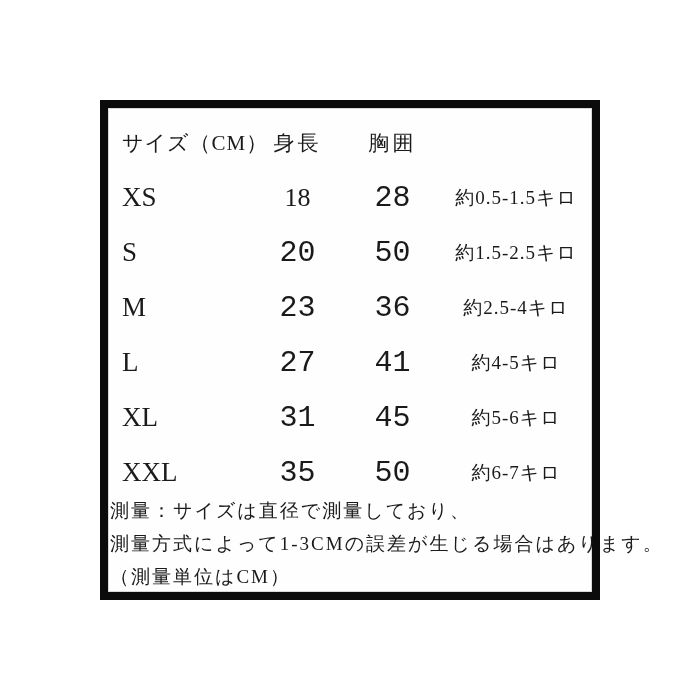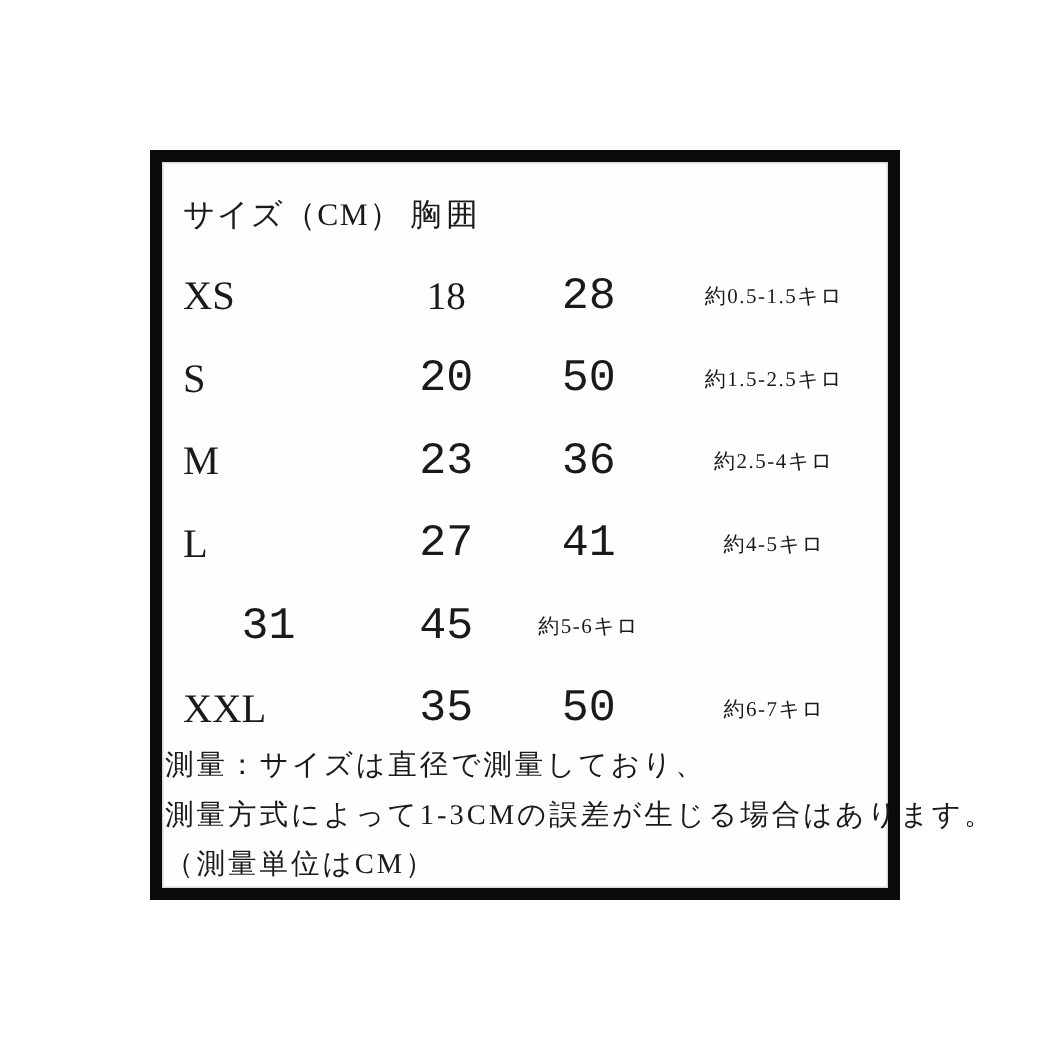--- a/index.html
+++ b/index.html
@@ -68,21 +68,21 @@
   }
   .num {
     font-size: 30px;
     font-family: Liberation Mono, monospace;
   }
   .num.serif-num {
     font-family: "Liberation Serif", "DejaVu Serif", serif;
     font-size: 26px;
   }
   .weight {
-    font-size: 14px;
+    font-size: 19px;
     letter-spacing: 1px;
   }
   .notes {
     position: absolute;
     left: 0;
     top: 382px;
     width: 484px;
     padding: 4px 0 0 2px;
     box-sizing: border-box;
   }
@@ -96,20 +96,21 @@
 </head>
 <body>
 
 <div class="canvas">
   <div class="frame">
 
     <div class="size-table">
 
       <div class="trow header">
         <div class="cell first jp">サイズ（CM）</div>
+        <div class="cell jp">身長</div>
         <div class="cell jp">胸囲</div>
       </div>
 
       <div class="trow">
         <div class="cell first size-label">XS</div>
         <div class="cell num serif-num">18</div>
         <div class="cell num">28</div>
         <div class="cell weight">約0.5-1.5キロ</div>
       </div>
 
@@ -128,20 +129,21 @@
       </div>
 
       <div class="trow">
         <div class="cell first size-label">L</div>
         <div class="cell num">27</div>
         <div class="cell num">41</div>
         <div class="cell weight">約4-5キロ</div>
       </div>
 
       <div class="trow">
+        <div class="cell first size-label">XL</div>
         <div class="cell num">31</div>
         <div class="cell num">45</div>
         <div class="cell weight">約5-6キロ</div>
       </div>
 
       <div class="trow">
         <div class="cell first size-label">XXL</div>
         <div class="cell num">35</div>
         <div class="cell num">50</div>
         <div class="cell weight">約6-7キロ</div>

